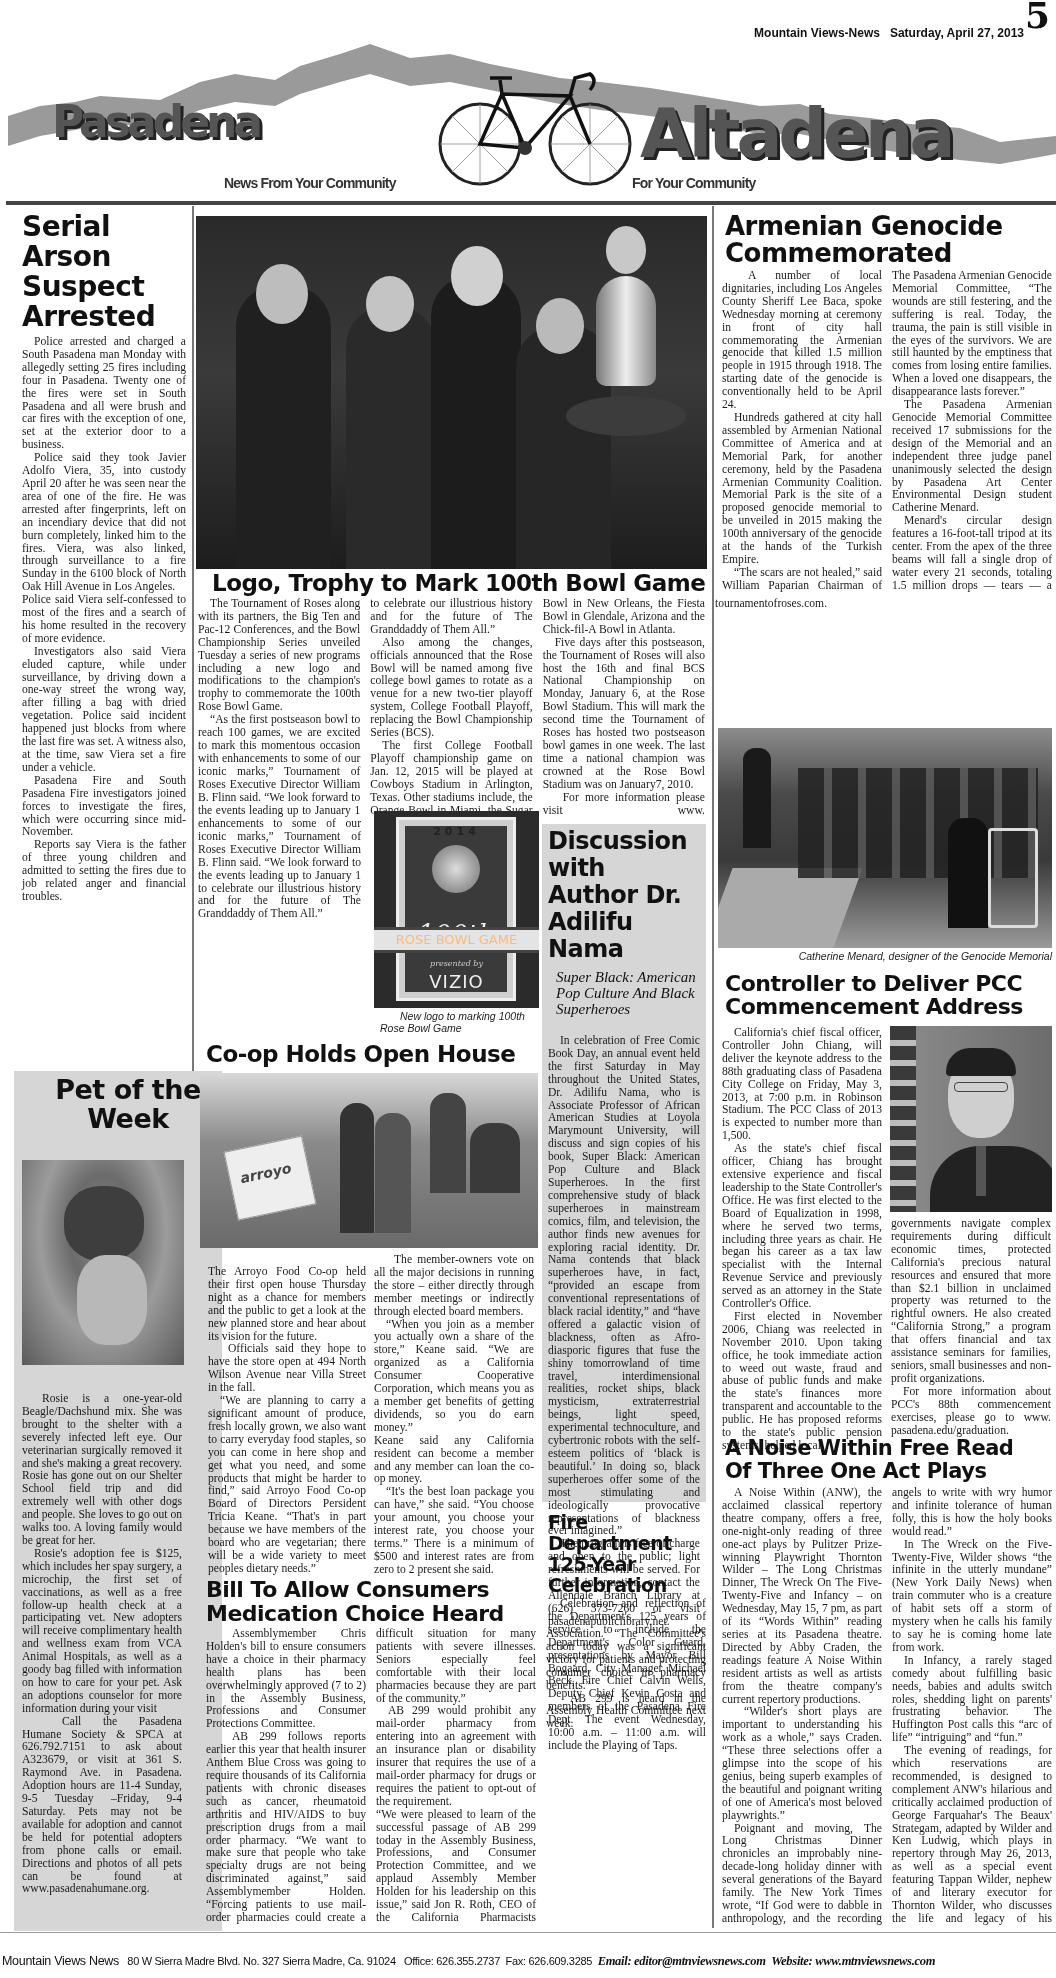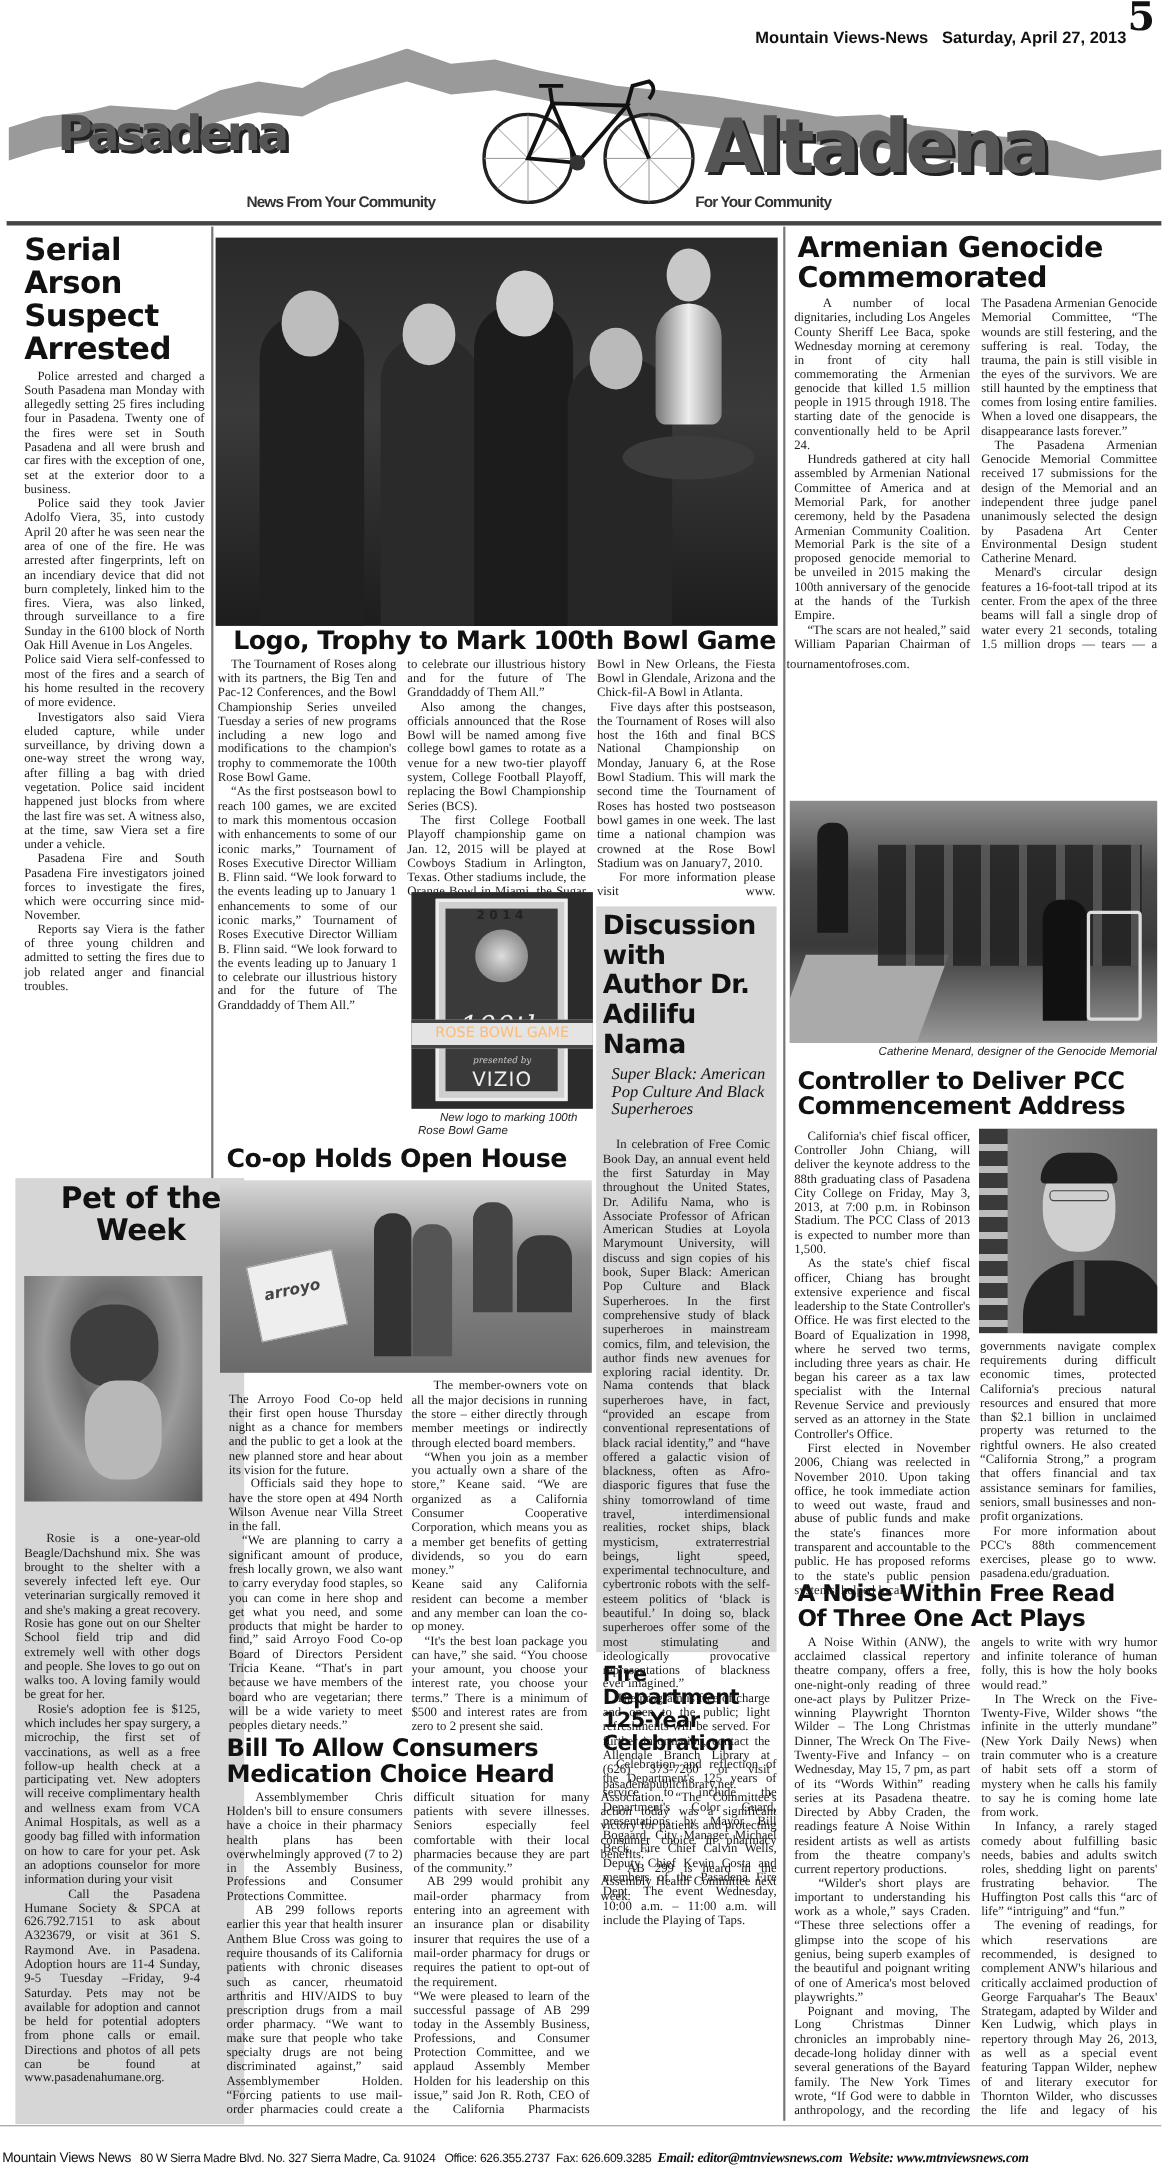--- a/index.html
+++ b/index.html
@@ -14,21 +14,21 @@
   .photo { position: absolute; overflow: hidden; background: #555; }
   .gray-box { background: #d6d6d6; }
   .cols2 { column-count: 2; column-gap: 12px; }
   .cols3 { column-count: 3; column-gap: 10px; }
 </style>
 </head>
 <body>
 
 <div class="abs" style="left:0;top:0;width:1056px;height:42px;">
   <div class="abs" style="right:6px;top:-6px;font-family:'DejaVu Serif',serif;font-weight:bold;font-size:36px;">5</div>
-  <div class="abs" style="right:32px;top:26px;font-family:'Liberation Sans',sans-serif;font-weight:bold;font-size:15px;white-space:nowrap;">
+  <div class="abs" style="right:32px;top:26px;font-family:'Liberation Sans',sans-serif;font-weight:bold;font-size:12px;white-space:nowrap;">
     <span>Mountain Views-News</span>&nbsp;&nbsp;
     <span>Saturday, April 27, 2013</span>
   </div>
 </div>
 
 <div class="abs" style="left:0;top:44px;width:1056px;height:156px;">
   <svg class="abs" style="left:0;top:0;" width="1056" height="156" viewBox="0 0 1056 156">
     <path d="M8,72 L40,62 L75,58 L100,52 L160,56 L200,38 L235,30 L275,36 L300,22 L340,10 L370,0 L410,14 L450,10 L490,20 L530,28 L560,34 L600,38 L650,44 L700,52 L760,62 L800,60 L830,70 L870,74 L910,80 L960,84 L1000,98 L1056,92 L1056,110 L1000,120 L960,116 L910,110 L870,104 L830,96 L800,90 L760,90 L700,80 L650,72 L600,66 L560,60 L530,54 L490,46 L450,38 L410,42 L370,30 L340,38 L300,50 L275,62 L235,58 L200,66 L160,82 L100,80 L75,86 L40,92 L8,102 Z" fill="#9a9a9a"></path>
   </svg>
   <div class="abs" style="left:52px;top:56px;font-family:'DejaVu Sans',sans-serif;font-weight:bold;font-size:44px;letter-spacing:-4px;color:#555;text-shadow:3px 3px 0 #222;line-height:1;">Pasadena</div>

